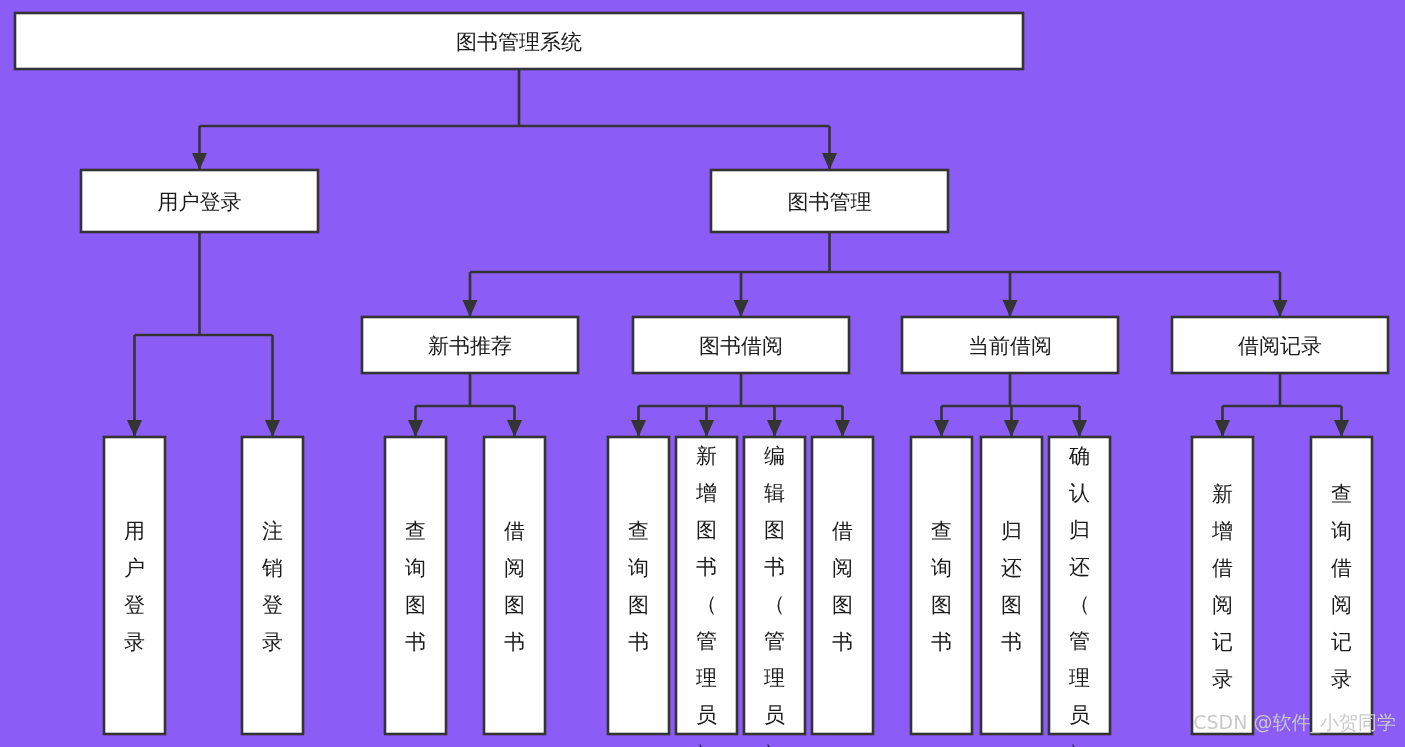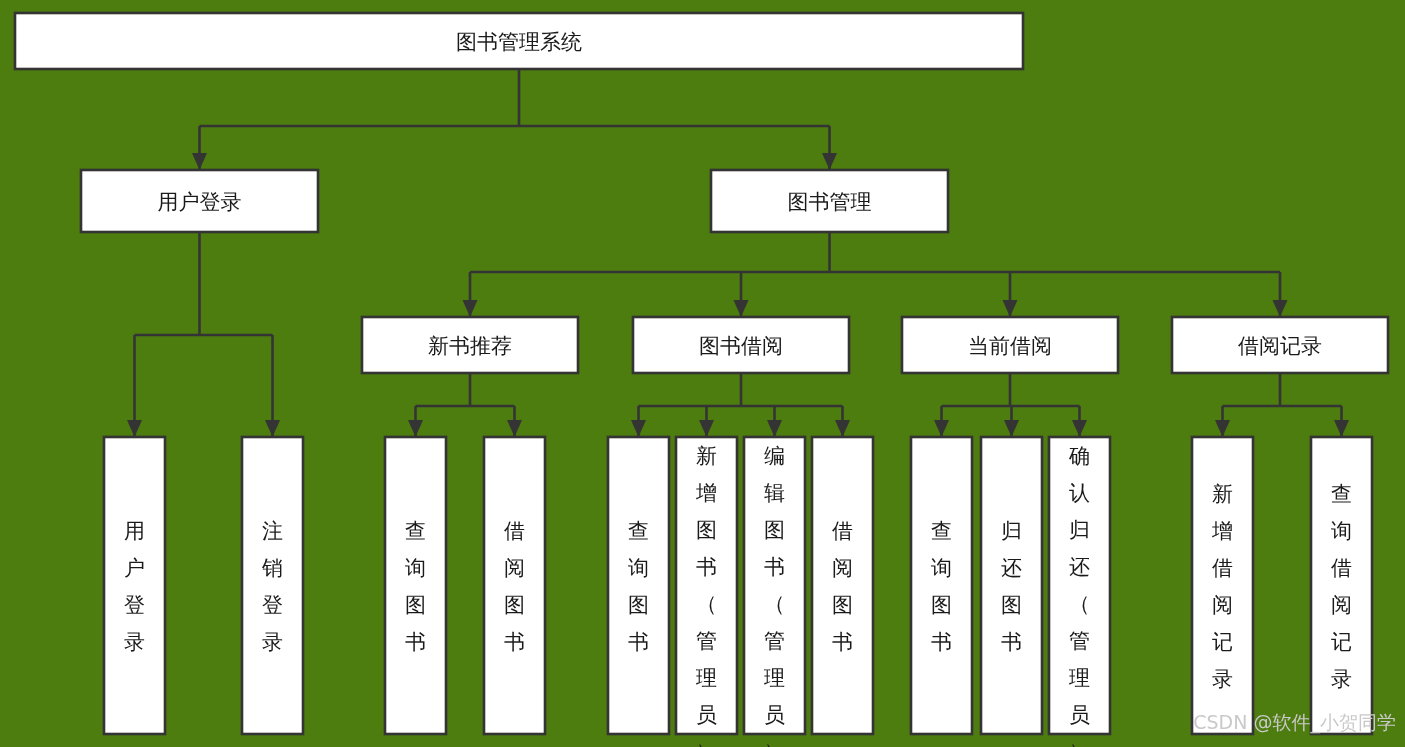--- a/index.html
+++ b/index.html
@@ -7,21 +7,21 @@
     padding: 0;
     background: #ffffff;
   }
   body {
     font-family: "DejaVu Sans", "Liberation Sans", sans-serif;
   }
   #diagram-root {
     position: relative;
     width: 1405px;
     height: 747px;
-    background: #4d7c0f;
+    background: #8b5cf6;
     overflow: hidden;
   }
   svg#chart-svg {
     position: absolute;
     left: 0;
     top: 0;
     width: 1405px;
     height: 747px;
     display: block;
   }

